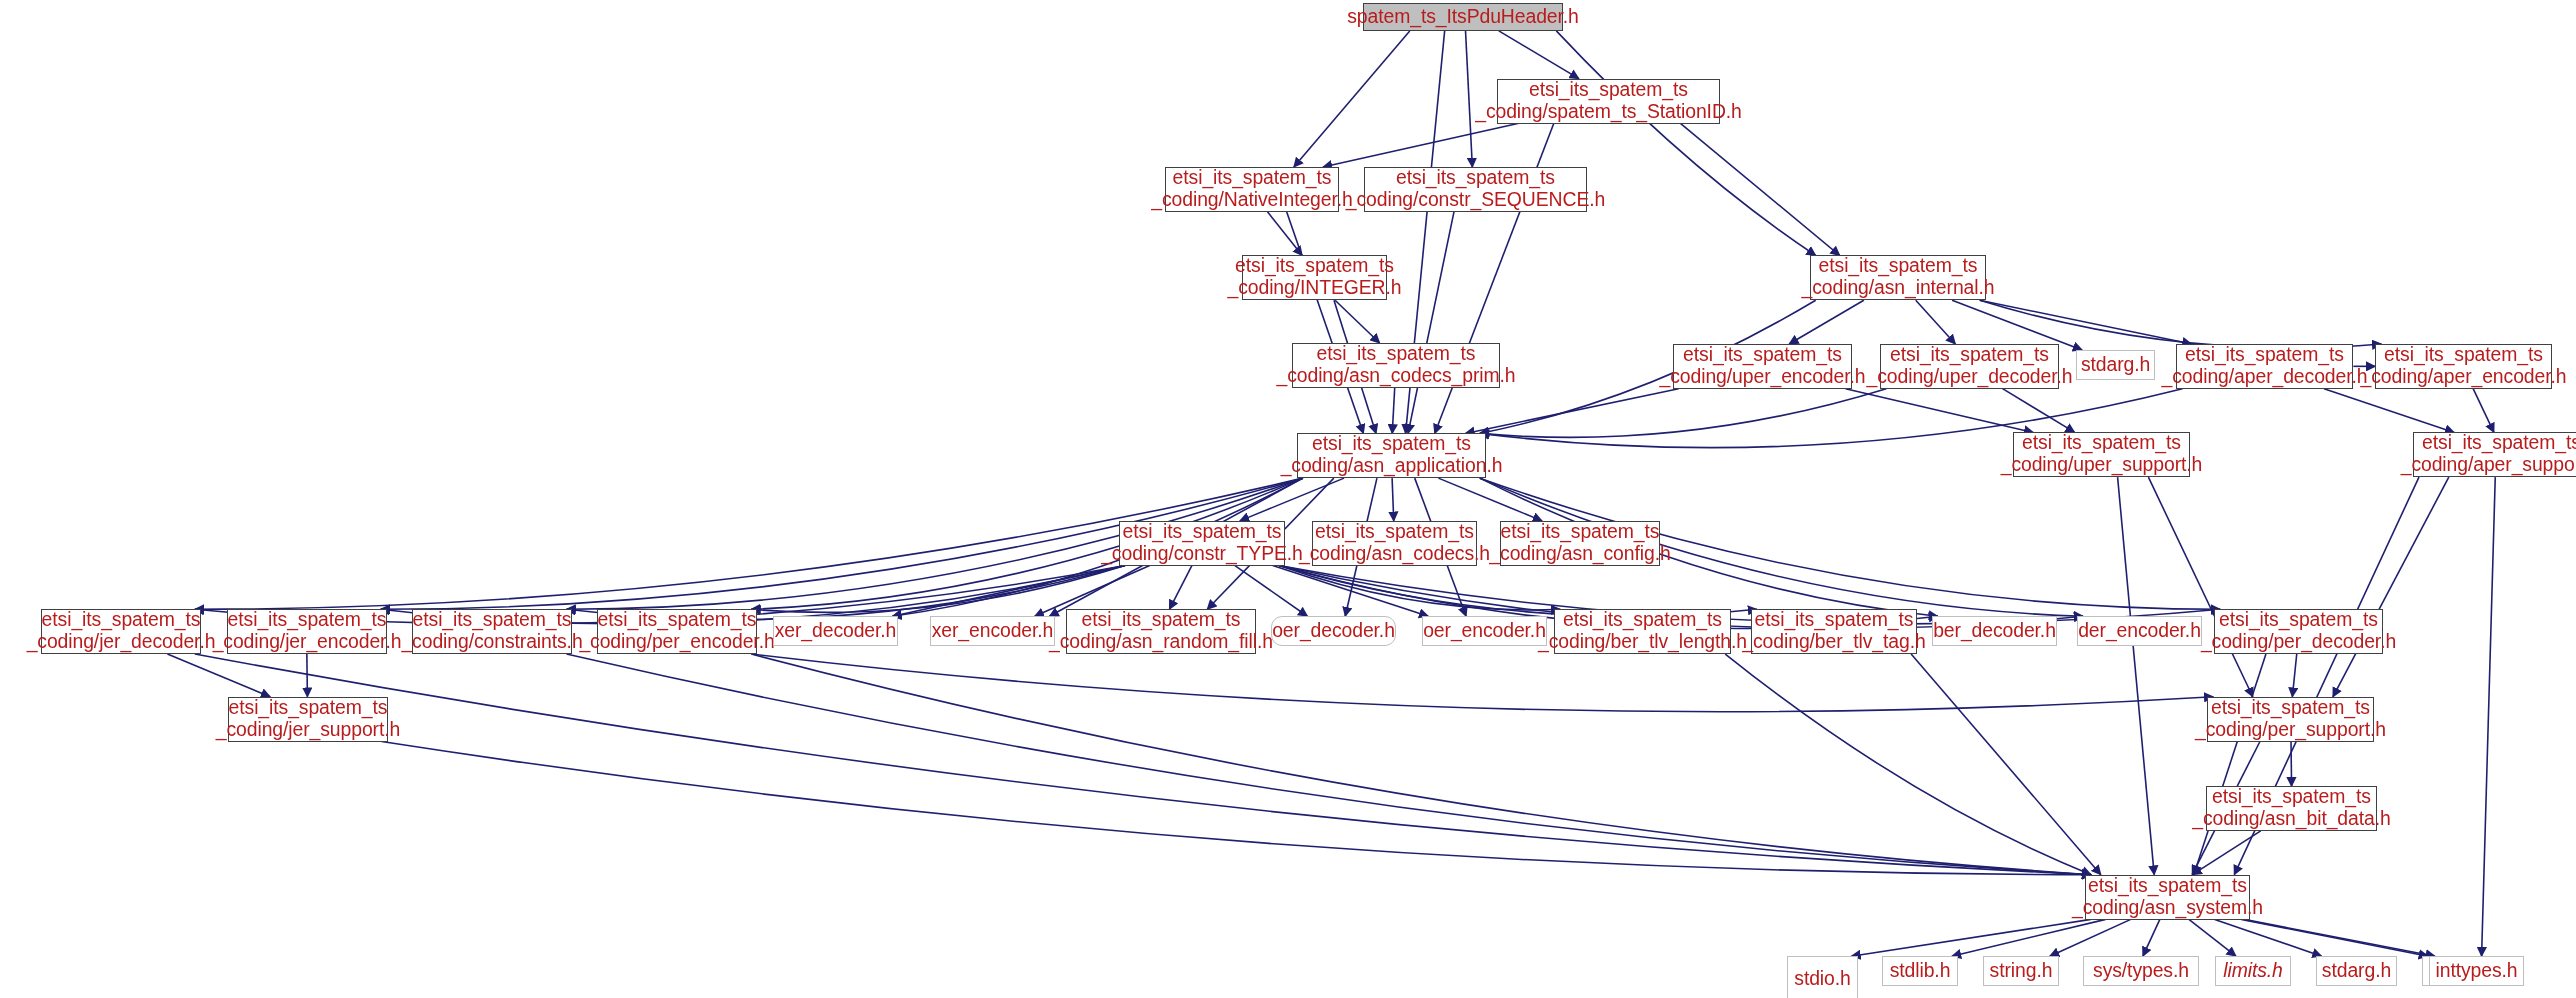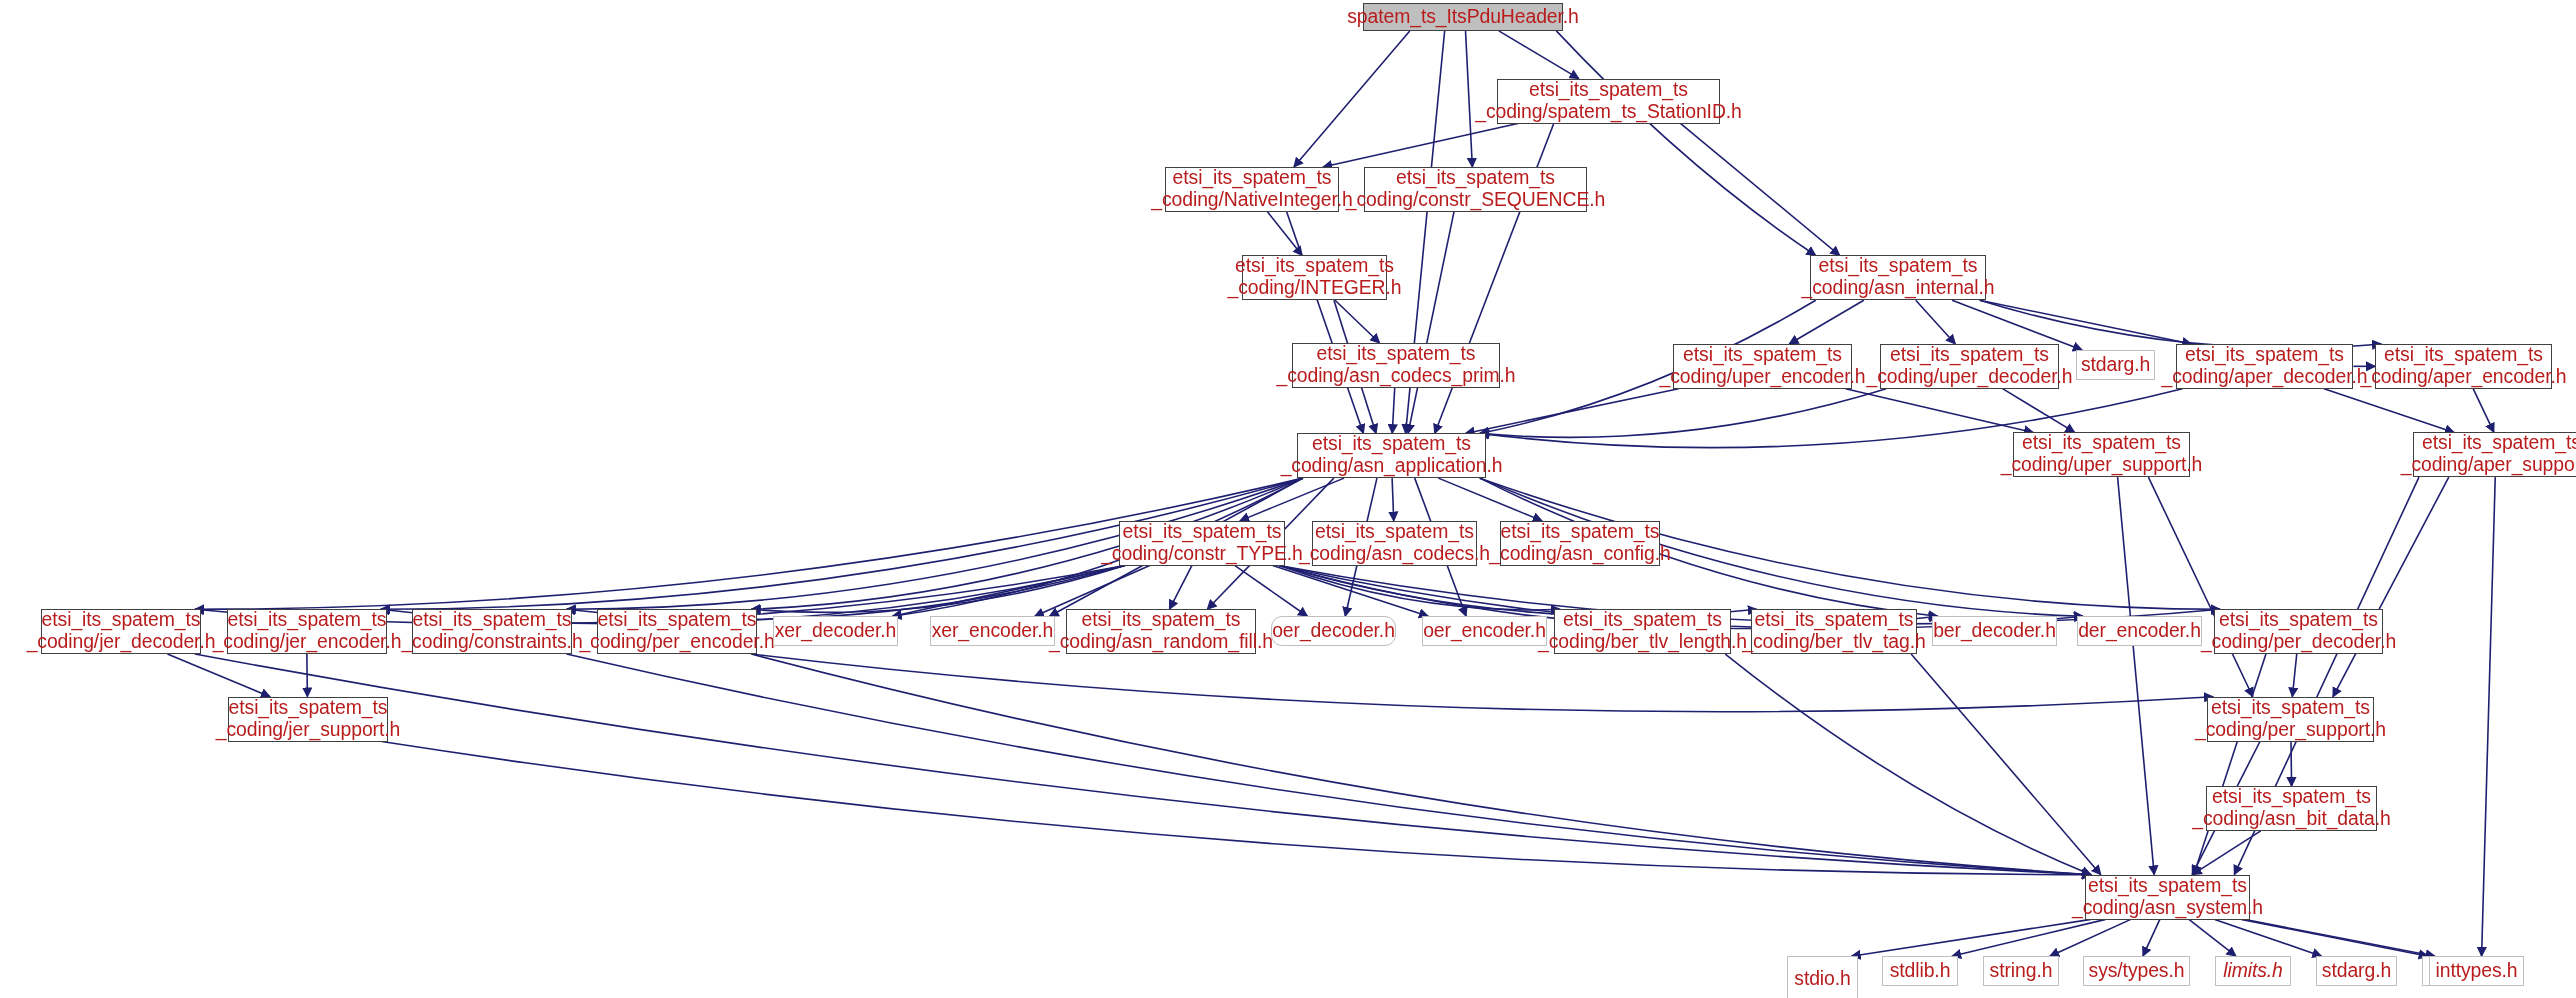--- a/index.html
+++ b/index.html
@@ -182,20 +182,20 @@
 _coding/jer_support.h</div>
       <div class="node strong" style="left: 2207px; top: 697px; width: 167px; height: 45px;">etsi_its_spatem_ts
 _coding/per_support.h</div>
       <div class="node strong" style="left: 2206px; top: 786px; width: 171px; height: 45px;">etsi_its_spatem_ts
 _coding/asn_bit_data.h</div>
       <div class="node strong" style="left: 2085px; top: 875px; width: 165px; height: 45px;">etsi_its_spatem_ts
 _coding/asn_system.h</div>
       <div class="node " style="left: 1787px; top: 956px; width: 71px; height: 46px;">stdio.h</div>
       <div class="node " style="left: 1882px; top: 956px; width: 76px; height: 30px;">stdlib.h</div>
       <div class="node " style="left: 1983px; top: 956px; width: 76px; height: 30px; text-align: right;">string.h</div>
-      <div class="node " style="left: 2083px; top: 956px; width: 107px; height: 30px;">sys/types.h</div>
+      <div class="node " style="left: 2083px; top: 956px; width: 116px; height: 30px;">sys/types.h</div>
       <div class="node " style="left: 2215px; top: 956px; width: 76px; height: 30px; font-style: italic;">limits.h</div>
       <div class="node " style="left: 2316px; top: 956px; width: 81px; height: 30px; text-align: right;">stdarg.h</div>
       <div class="node " style="left: 2422px; top: 956px; width: 81px; height: 30px;">stddef.h</div>
       <div class="node " style="left: 2429px; top: 956px; width: 95px; height: 30px;">inttypes.h</div>
     </div>
 </div>
 
 
 </body></html>

